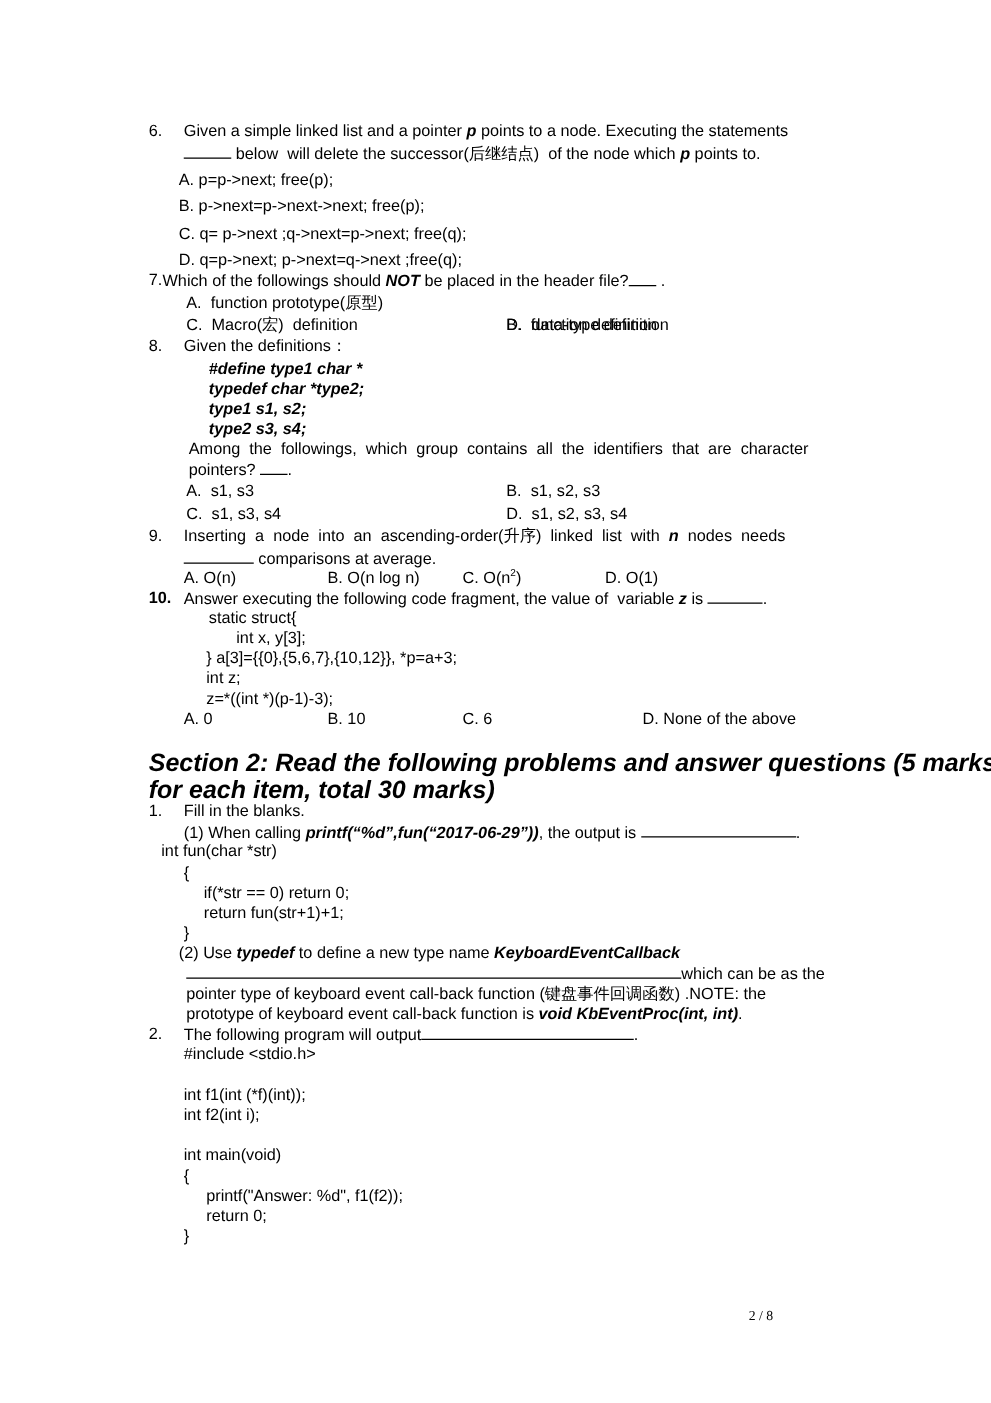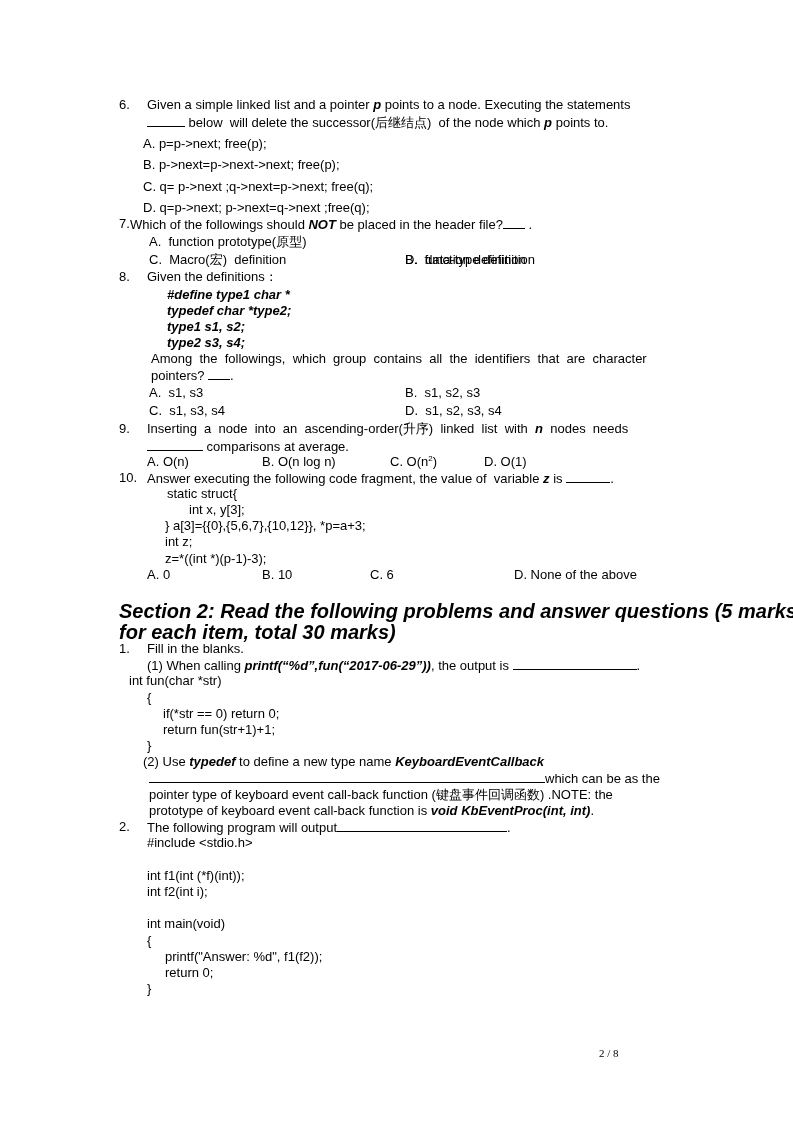--- a/index.html
+++ b/index.html
@@ -41,24 +41,24 @@
 <div class="line" style="left:149px;top:385px;">A.  s1, s3</div>
 <div class="line" style="left:405px;top:385px;">B.  s1, s2, s3</div>
 <div class="line" style="left:149px;top:403px;">C.  s1, s3, s4</div>
 <div class="line" style="left:405px;top:403px;">D.  s1, s2, s3, s4</div>
 
 <div class="line" style="left:119px;top:421px;">9.</div>
 <div class="line" style="left:147px;top:421px;"><span>Inserting  a  node  into  an  ascending-order(升序)  linked  list  with  </span><span class="bi">n</span><span>  nodes  needs</span></div>
 <div class="line" style="left:147px;top:438px;"><span class="u" style="width:56px;"></span><span> comparisons at average.</span></div>
 <div class="line" style="left:147px;top:454px;">A. O(n)</div>
 <div class="line" style="left:262px;top:454px;">B. O(n log n)</div>
-<div class="line" style="left:390px;top:454px;"><span>C. O(n</span><sup>2</sup><span>)</span></div>
+<div class="line" style="left:370px;top:454px;"><span>C. O(n</span><sup>2</sup><span>)</span></div>
 <div class="line" style="left:484px;top:454px;">D. O(1)</div>
 
-<div class="line" style="left:119px;top:470px;">10.</div>
+<div class="line" style="left:119px;top:470px;font-weight:bold;">10.</div>
 <div class="line" style="left:147px;top:470px;"><span>Answer executing the following code fragment, the value of  variable </span><span class="bi">z</span><span> is </span><span class="u" style="width:44px;"></span><span>.</span></div>
 <div class="line" style="left:167px;top:486px;">static struct{</div>
 <div class="line" style="left:189px;top:502px;">int x, y[3];</div>
 <div class="line" style="left:165px;top:518px;">} a[3]={{0},{5,6,7},{10,12}}, *p=a+3;</div>
 <div class="line" style="left:165px;top:534px;">int z;</div>
 <div class="line" style="left:165px;top:551px;">z=*((int *)(p-1)-3);</div>
 <div class="line" style="left:147px;top:567px;">A. 0</div>
 <div class="line" style="left:262px;top:567px;">B. 10</div>
 <div class="line" style="left:370px;top:567px;">C. 6</div>
 <div class="line" style="left:514px;top:567px;">D. None of the above</div>

